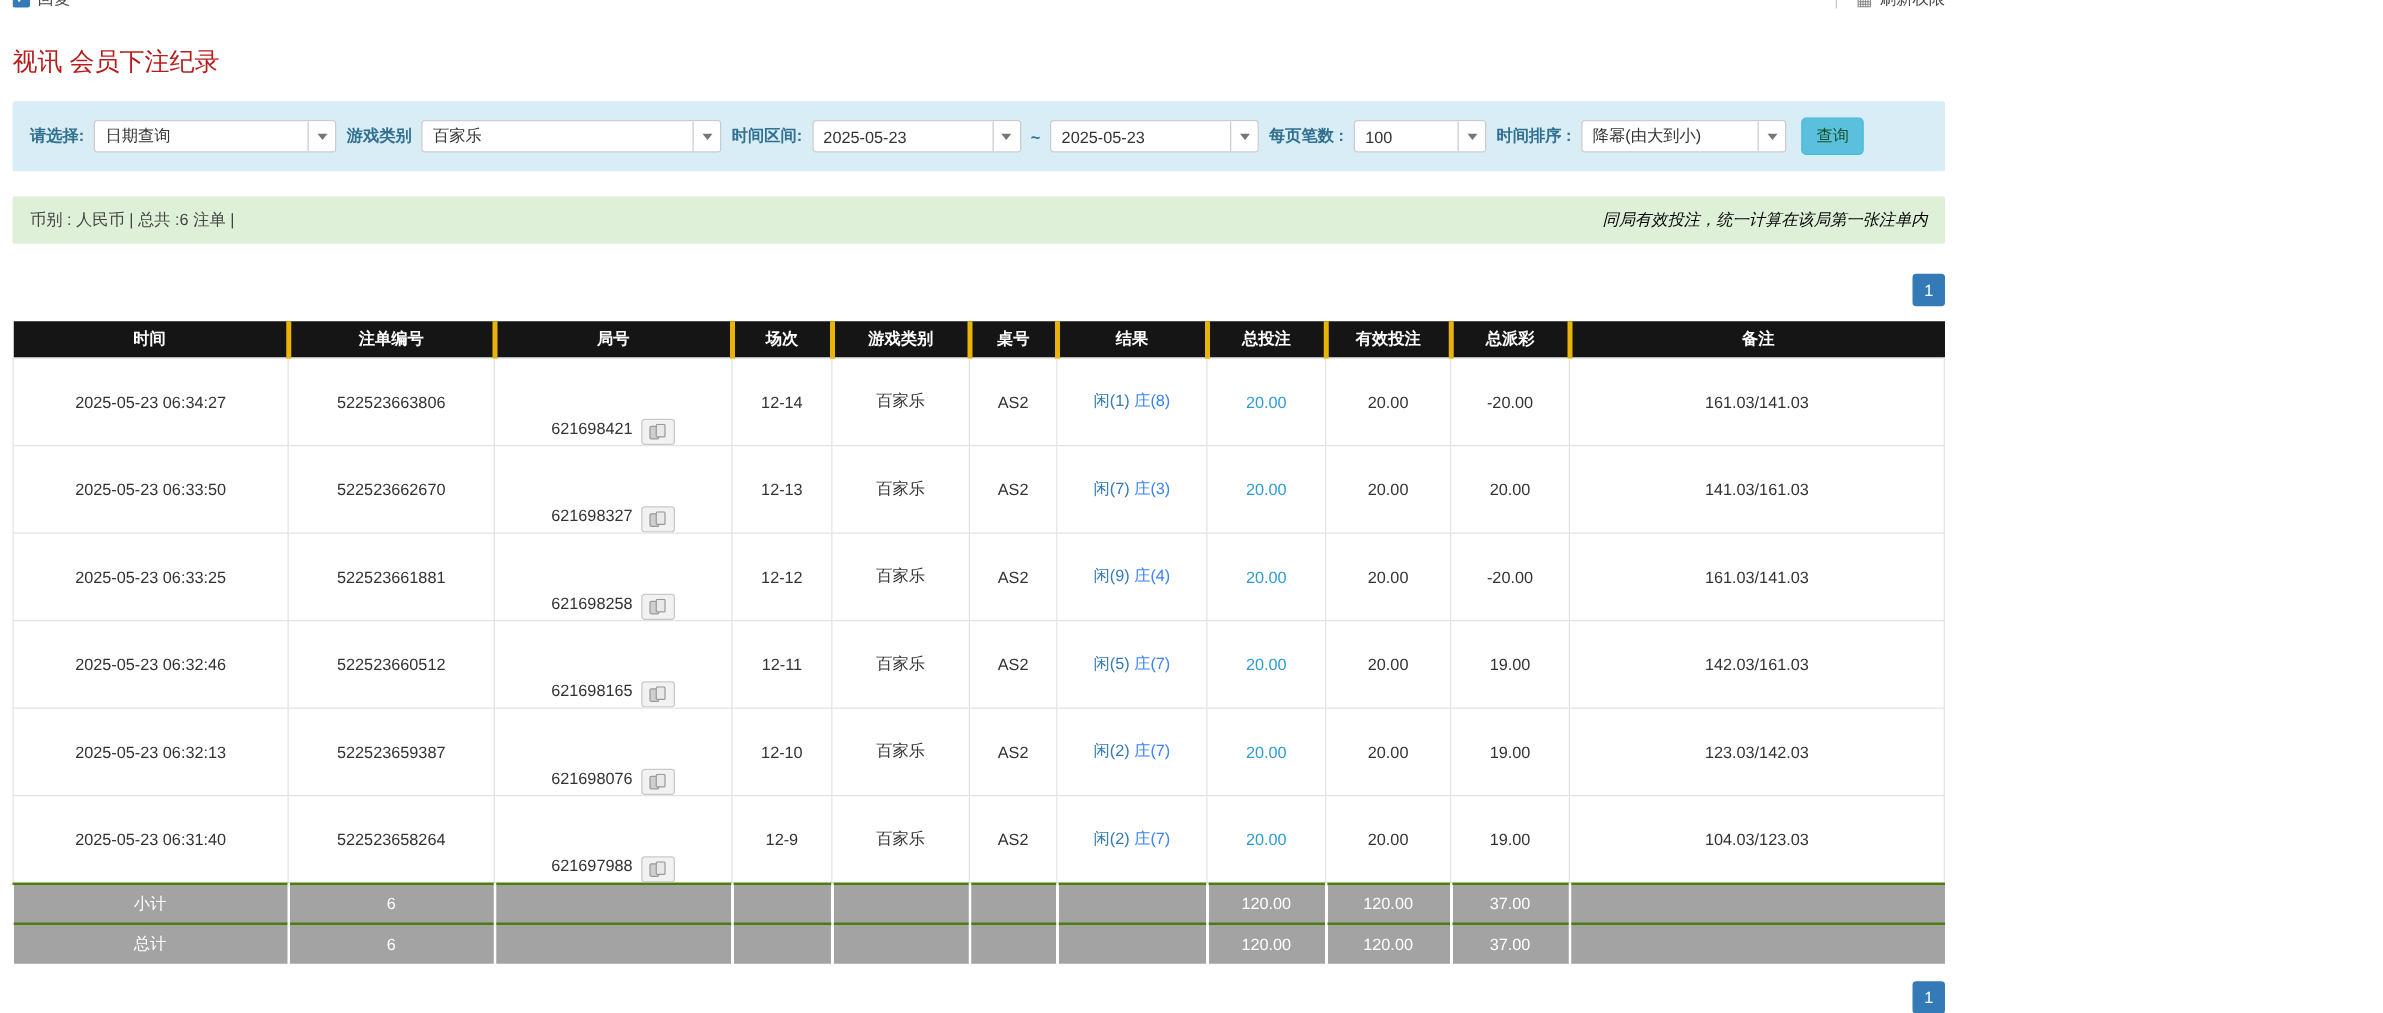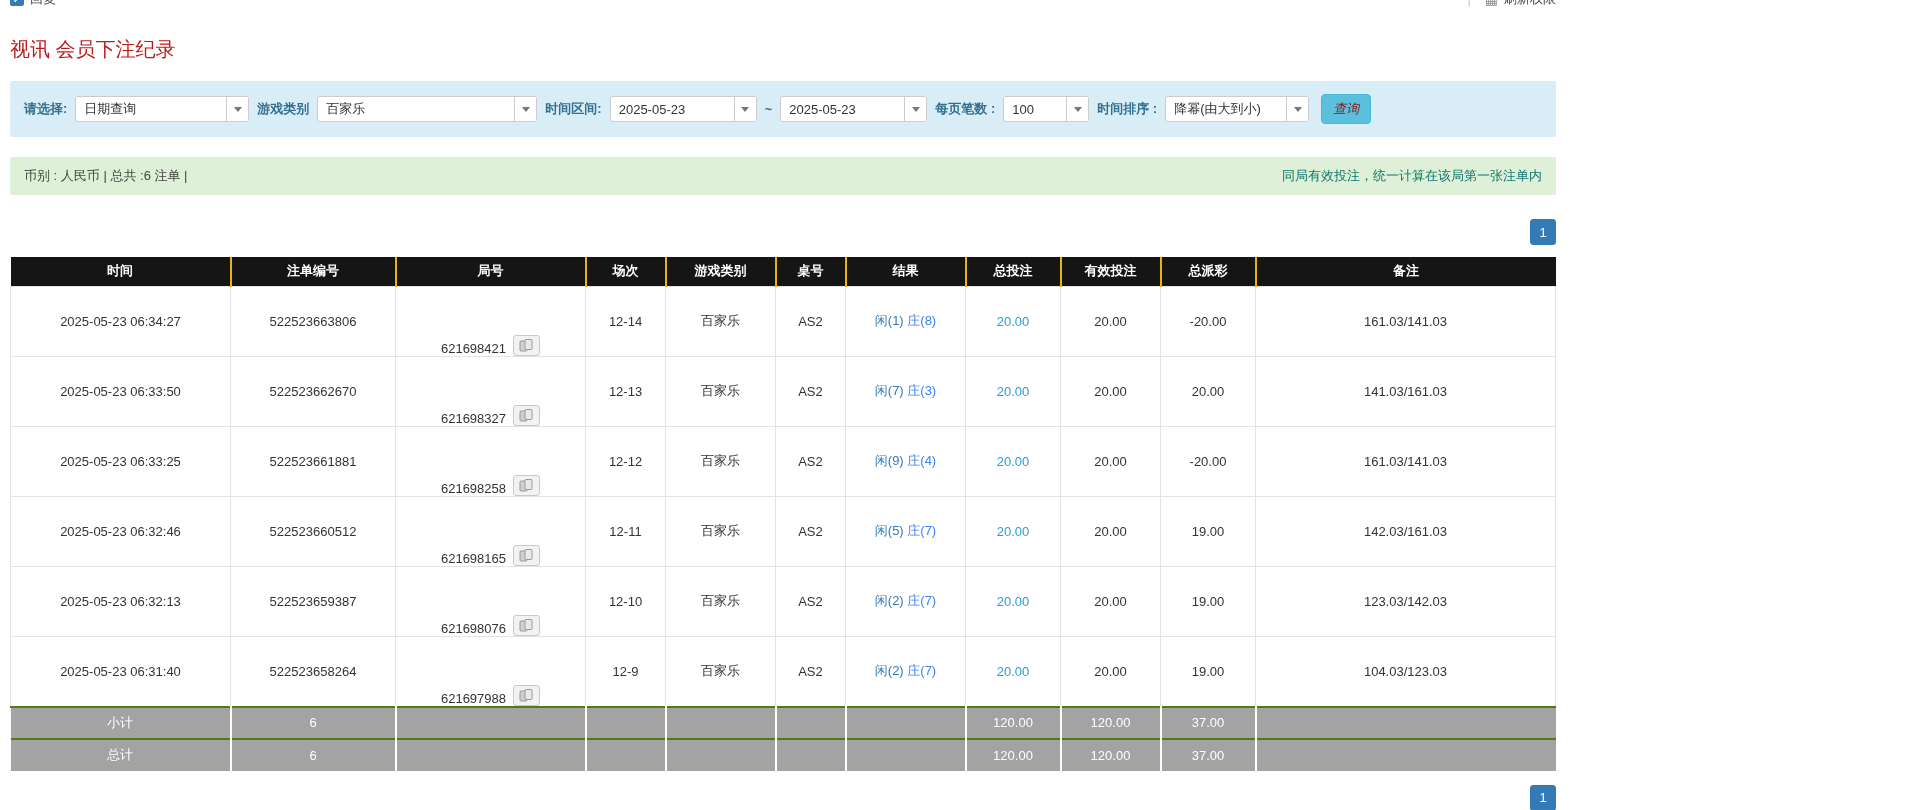--- a/index.html
+++ b/index.html
@@ -18,65 +18,65 @@
   .grid-icon { color: #888; font-size: 14px; }
   .topbar-sep { color: #ccc; margin-right: 8px; }
 
   .page-title { font-size: 20px; font-weight: 400; color: #b91c1c; margin: 26px 0 18px 0; }
 
   
   .filter-bar { background: #d9edf7; border-radius: 2px; height: 56px; display: flex;
     align-items: center; padding: 0 14px; gap: 8px; font-size: 13px; }
   .filter-label { color: #31708f; font-weight: bold; white-space: nowrap; }
   .combo { display: inline-flex; align-items: stretch; height: 26px; background: #fff;
-    border: 1px solid #ccc; border-radius: 3px; overflow: hidden; }
+    border: 1px solid #ccc; border-radius: 3px; overflow: hidden; gap: 20px; }
   .combo input { border: none; outline: none; height: 24px; padding: 0 8px; font-size: 13px;
     color: #333; font-family: inherit; background: transparent; }
   .combo .caret-btn { width: 22px; display: flex; align-items: center; justify-content: center;
     border-left: 1px solid #ccc; background: #fff; cursor: pointer; }
   .caret { width: 0; height: 0; border-left: 4px solid transparent; border-right: 4px solid transparent;
     border-top: 5px solid #777; }
   .tilde { color: #31708f; font-weight: bold; }
-  .btn-query { background: #5bc0de; border: 1px solid #46b8da; color: #7f1d1d; font-size: 13px;
-    padding: 5px 11px; border-radius: 4px; cursor: pointer; margin-left: 4px; font-family: inherit; font-style: italic; }
+  .btn-query { background: #5bc0de; border: 1px solid #46b8da; color: #14532d; font-size: 13px;
+    padding: 5px 11px; border-radius: 4px; cursor: pointer; margin-left: 4px; font-family: inherit; }
 
   
   .info-bar { margin-top: 20px; background: #dff0d8; border-radius: 2px; height: 38px;
     display: flex; align-items: center; justify-content: space-between; padding: 0 14px;
     font-size: 13px; }
   .info-left { color: #444; }
-  .info-right { color: #0f766e; }
+  .info-right { color: #000000; font-style: italic; }
 
   
   .pager-row { display: flex; justify-content: flex-end; }
   .pager-top { margin-top: 24px; }
   .pager-bottom { margin-top: 14px; padding-bottom: 20px; }
   .page-btn { min-width: 26px; height: 26px; background: #337ab7; border: 1px solid #337ab7;
     color: #fff; font-size: 13px; display: inline-flex; align-items: center; justify-content: center;
     border-radius: 3px; cursor: pointer; }
 
   
   table.records { margin-top: 12px; width: 100%; border-collapse: collapse; table-layout: fixed;
     font-size: 13px; }
   table.records th { background: #151515; color: #fff; font-weight: bold; height: 29px;
-    border-left: 2px solid #fff; border-right: 2px solid #eab308; text-align: center; }
+    border-left: 2px solid #fff; border-right: 4px solid #eab308; text-align: center; }
   table.records th:first-child { border-left: none; }
   table.records th:last-child { border-right: none; }
   table.records td { text-align: center; height: 44px; border: 1px solid #e3e3e3;
     background: #fff; color: #333; padding: 0 6px; overflow: hidden; white-space: nowrap; }
   table.records tr.summary td { background: #a3a3a3; color: #fff; height: 32px;
     border-left: 2px solid #fff; border-right: 2px solid #fff; border-top: 2px solid #4d7c0f;
     border-bottom: none; }
   table.records tr.summary td:first-child { border-left: none; }
   table.records tr.summary td:last-child { border-right: none; }
   .res-player { color: #337ab7; }
   .res-banker { color: #3b82f6; }
   .bet-link { color: #2e9bd6; cursor: pointer; text-decoration: none; }
   td.neg { color: #f00; }
-  .round-cell-wrap { display: inline-flex; align-items: flex-end; gap: 7px; margin-top: 48px; }
+  .round-cell-wrap { display: inline-flex; align-items: flex-start; gap: 7px; margin-top: 48px; }
   .round-icon-btn { display: inline-flex; align-items: center; justify-content: center;
     width: 27px; height: 21px; border: 1px solid #c9c9c9; border-radius: 3px;
     background: #f2f2f2; cursor: pointer; }
 </style>
 </head>
 <body>
 
 <div class="content">
 
   <div class="topbar">

